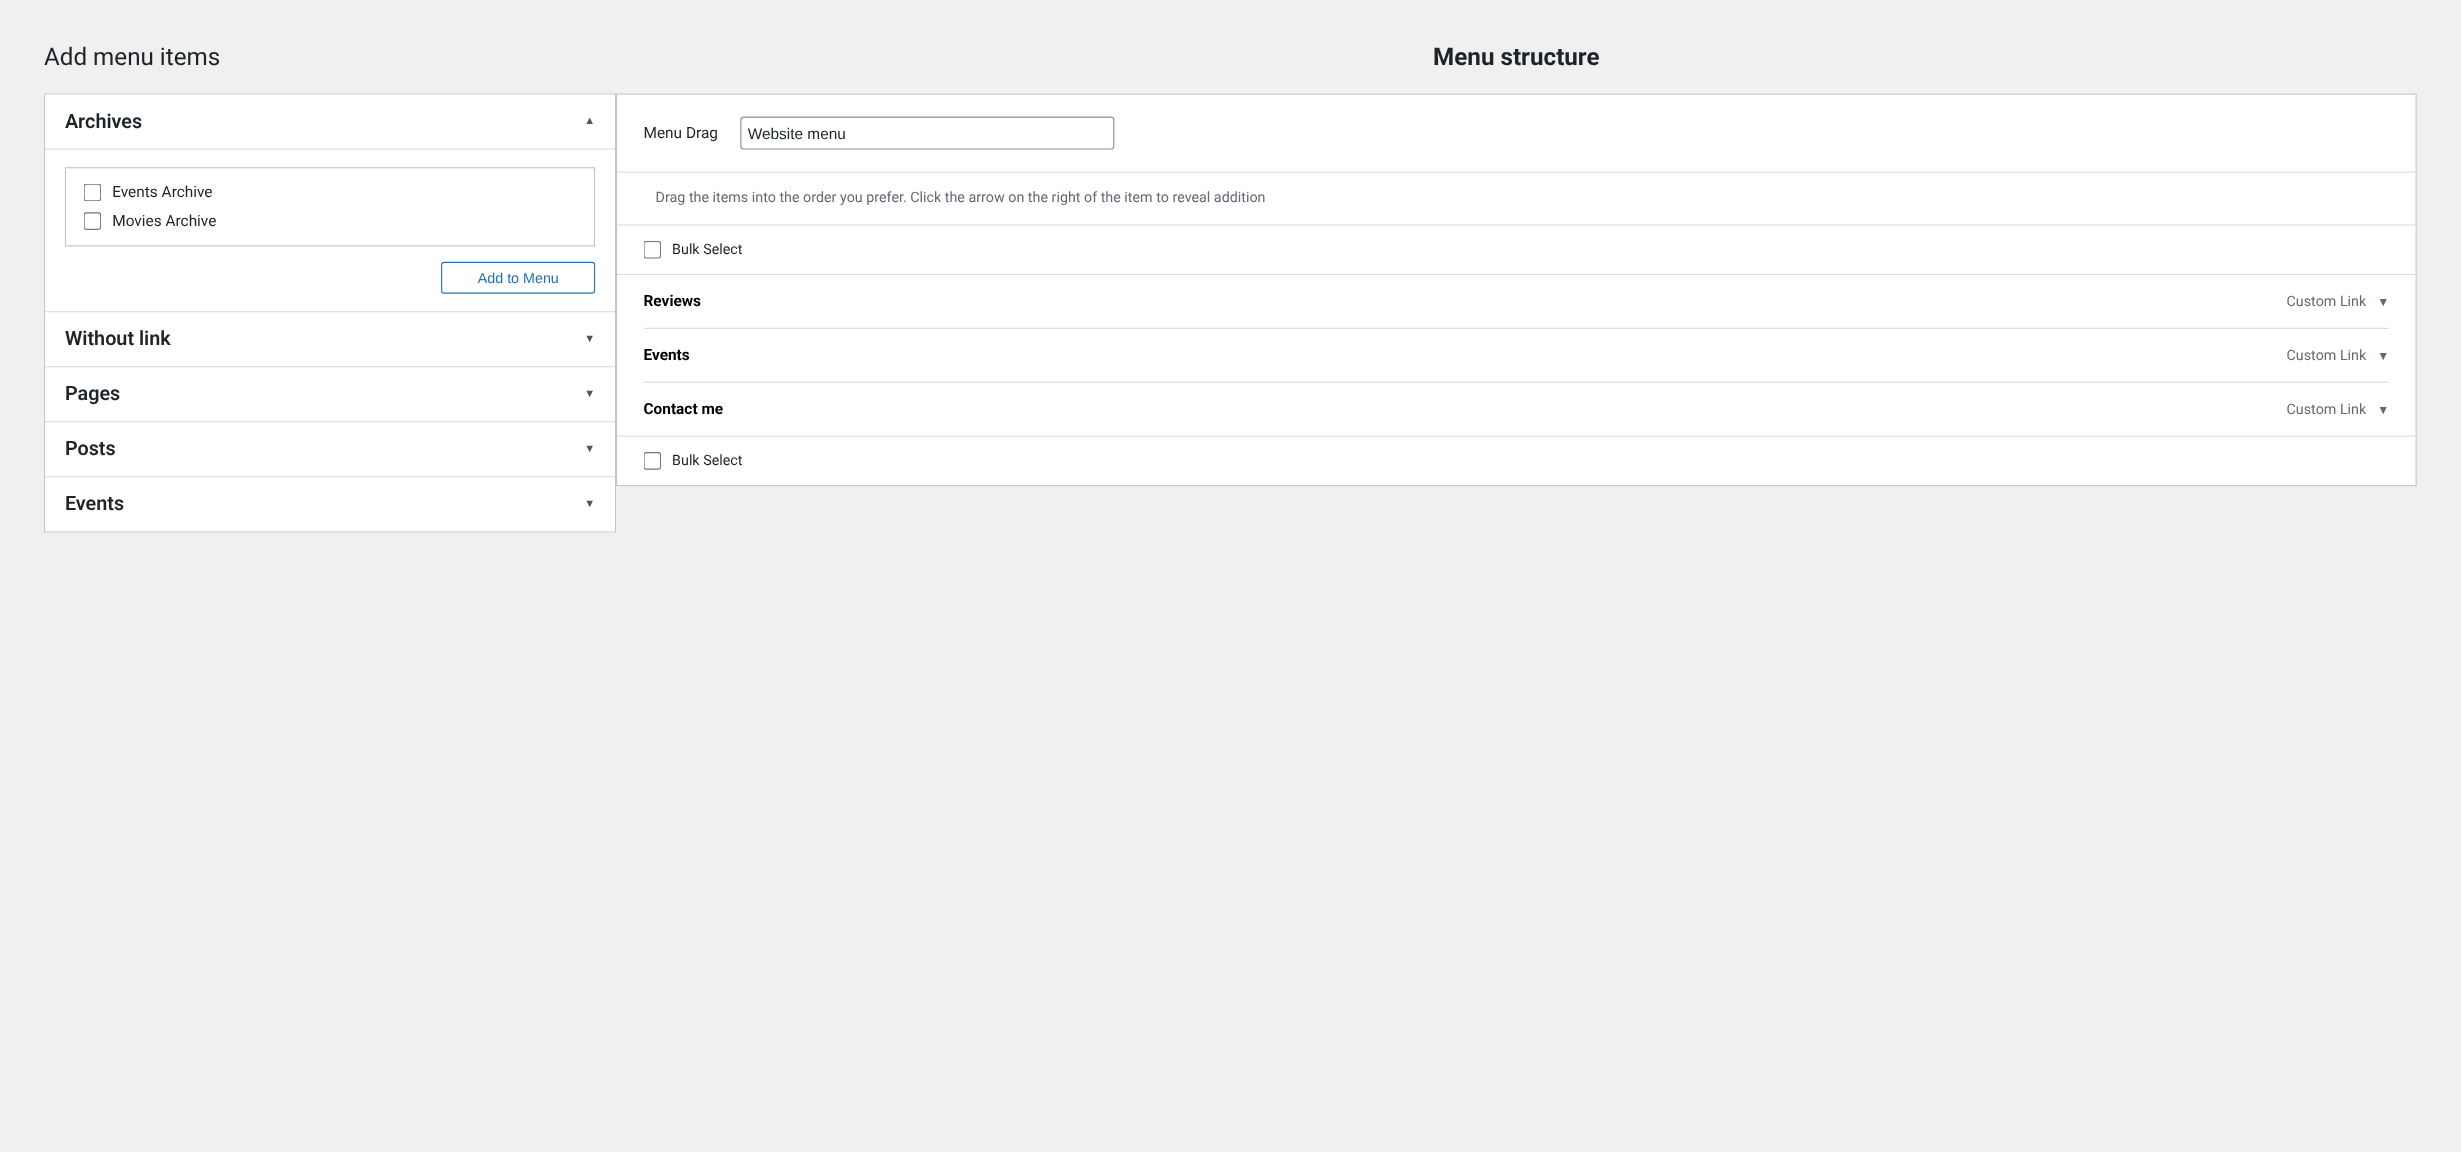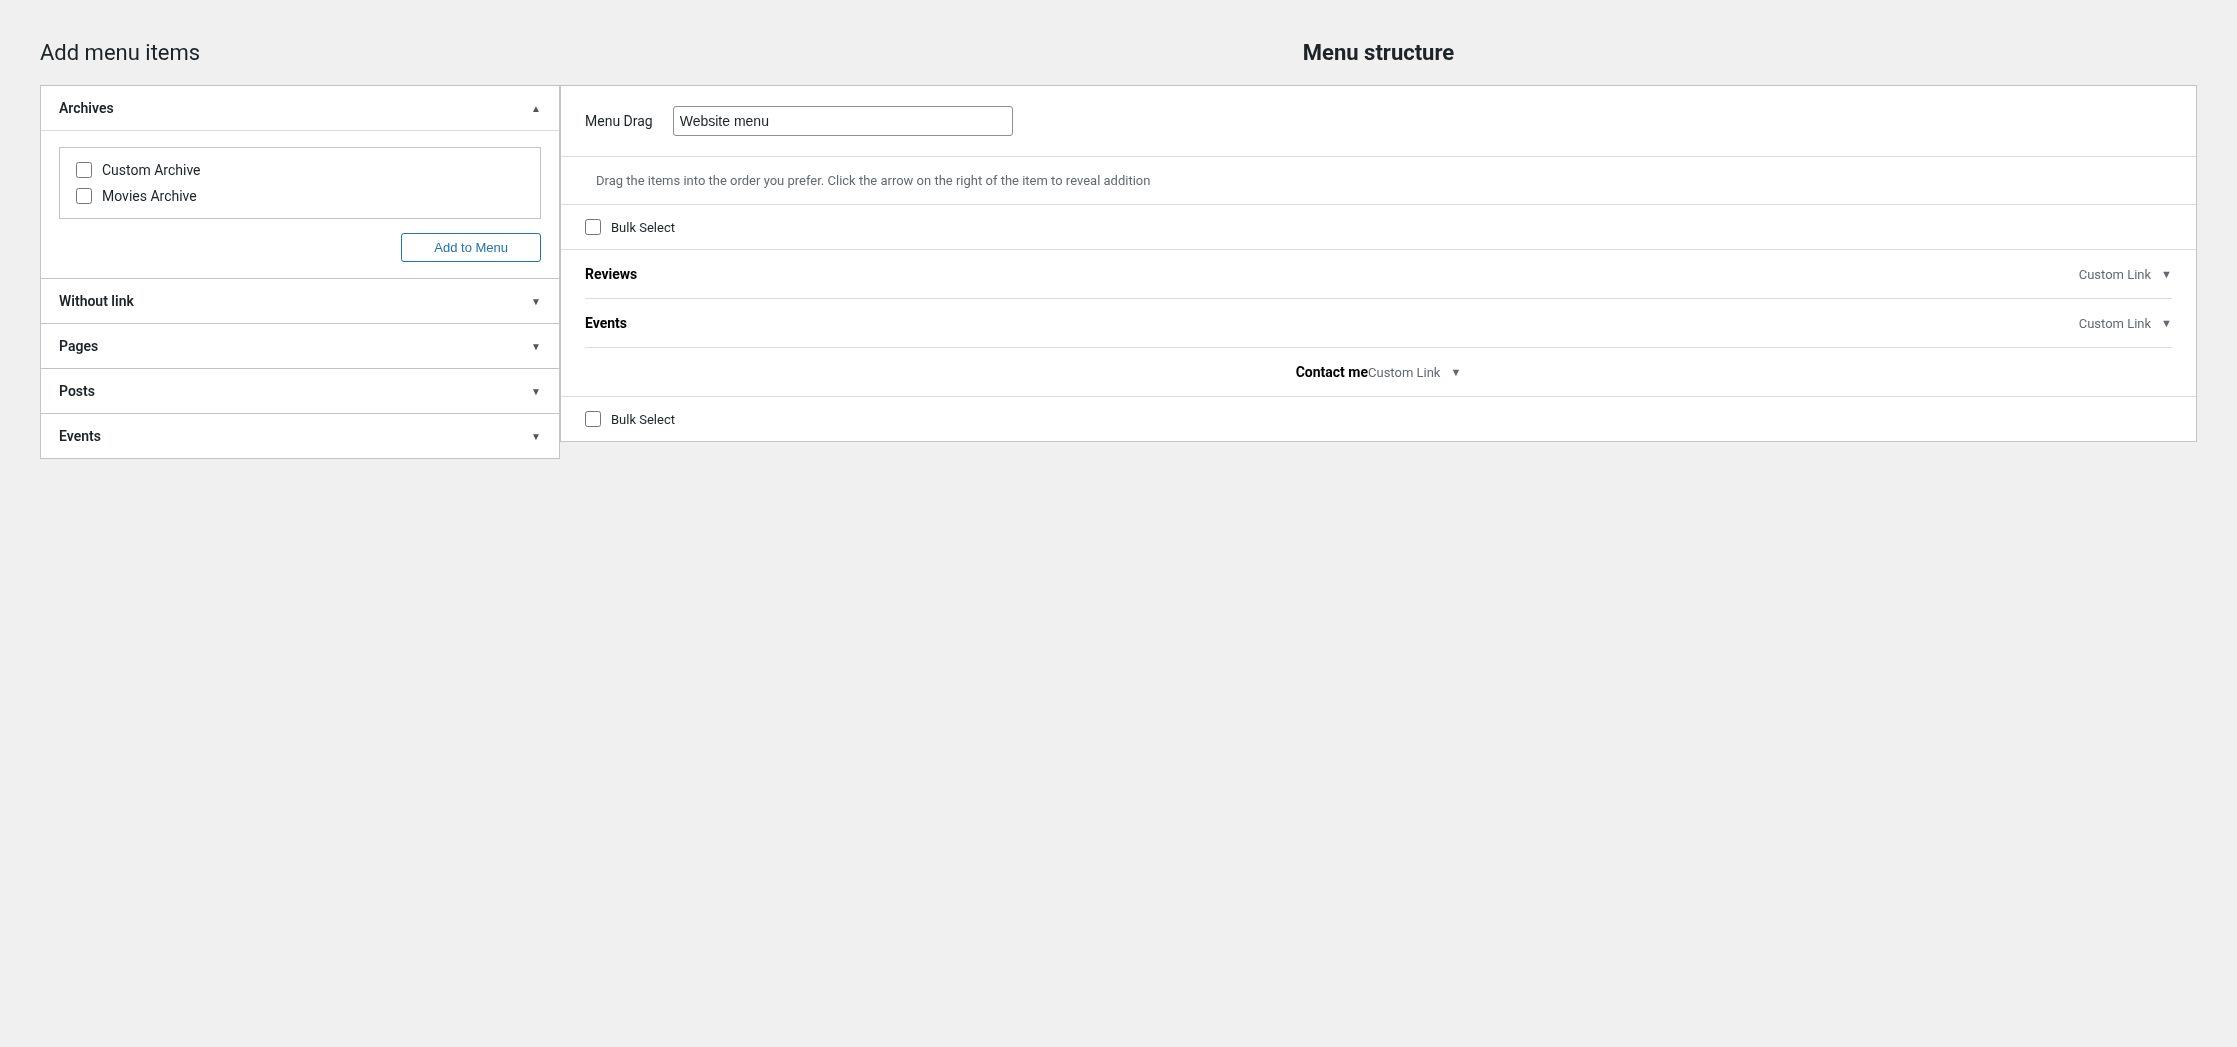--- a/index.html
+++ b/index.html
@@ -39,21 +39,21 @@
     .accordion-header {
       display: flex;
       align-items: center;
       justify-content: space-between;
       padding: 14px 18px;
       cursor: pointer;
       background: #fff;
       user-select: none;
     }
     .accordion-header-label {
-      font-size: 14px;
+      font-size: 18px;
       font-weight: 600;
       color: #1d2327;
     }
     .accordion-arrow {
       font-size: 10px;
       color: #555;
     }
     .accordion-body {
       padding: 16px 18px;
       border-top: 1px solid #dcdcde;
@@ -162,21 +162,20 @@
     }
     .menu-item-row {
       display: flex;
       align-items: center;
       justify-content: space-between;
       padding: 16px 0;
       border-bottom: 1px solid #dcdcde;
     }
     .menu-item-row:last-child {
       border-bottom: none;
-      justify-content: center;
     }
     .menu-item-name {
       font-size: 14px;
       font-weight: 700;
       color: #000000;
     }
     .menu-item-right {
       display: flex;
       align-items: center;
       gap: 10px;
@@ -207,21 +206,21 @@
 
       <div class="accordion-item">
         <div class="accordion-header">
           <span class="accordion-header-label">Archives</span>
           <span class="accordion-arrow">▲</span>
         </div>
         <div class="accordion-body">
           <div class="checkbox-list">
             <div class="checkbox-item">
               <input type="checkbox" id="events-archive" style="">
-              <label for="events-archive">Custom Archive</label>
+              <label for="events-archive">Events Archive</label>
             </div>
             <div class="checkbox-item">
               <input type="checkbox" id="movies-archive" style="">
               <label for="movies-archive">Movies Archive</label>
             </div>
           </div>
           <button class="add-to-menu-btn">Add to Menu</button>
         </div>
       </div>
 

